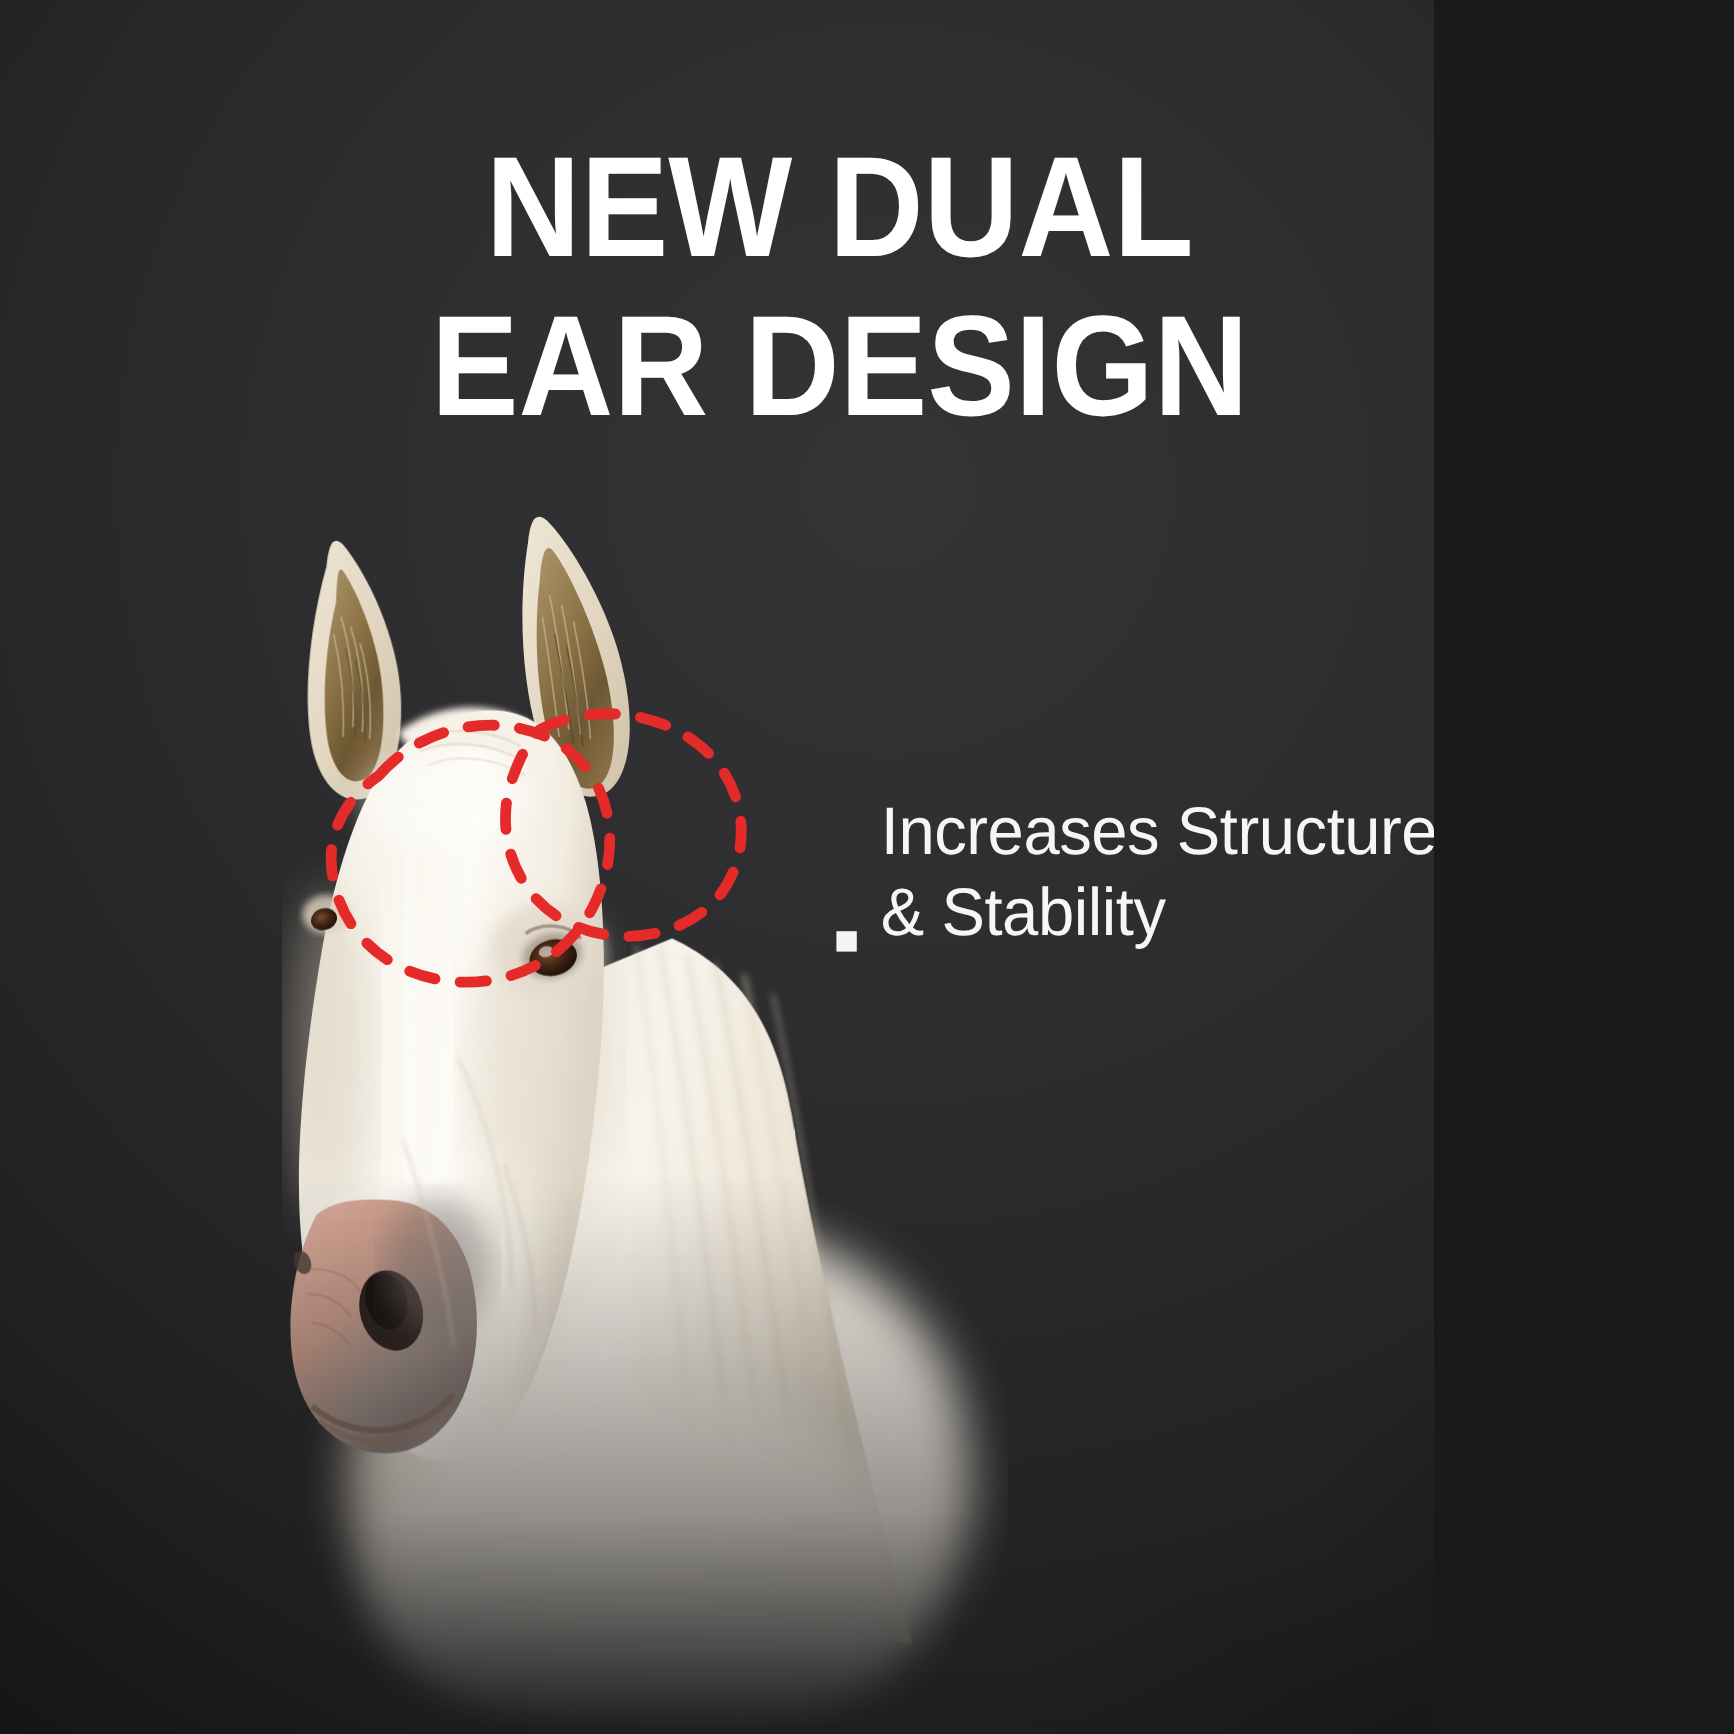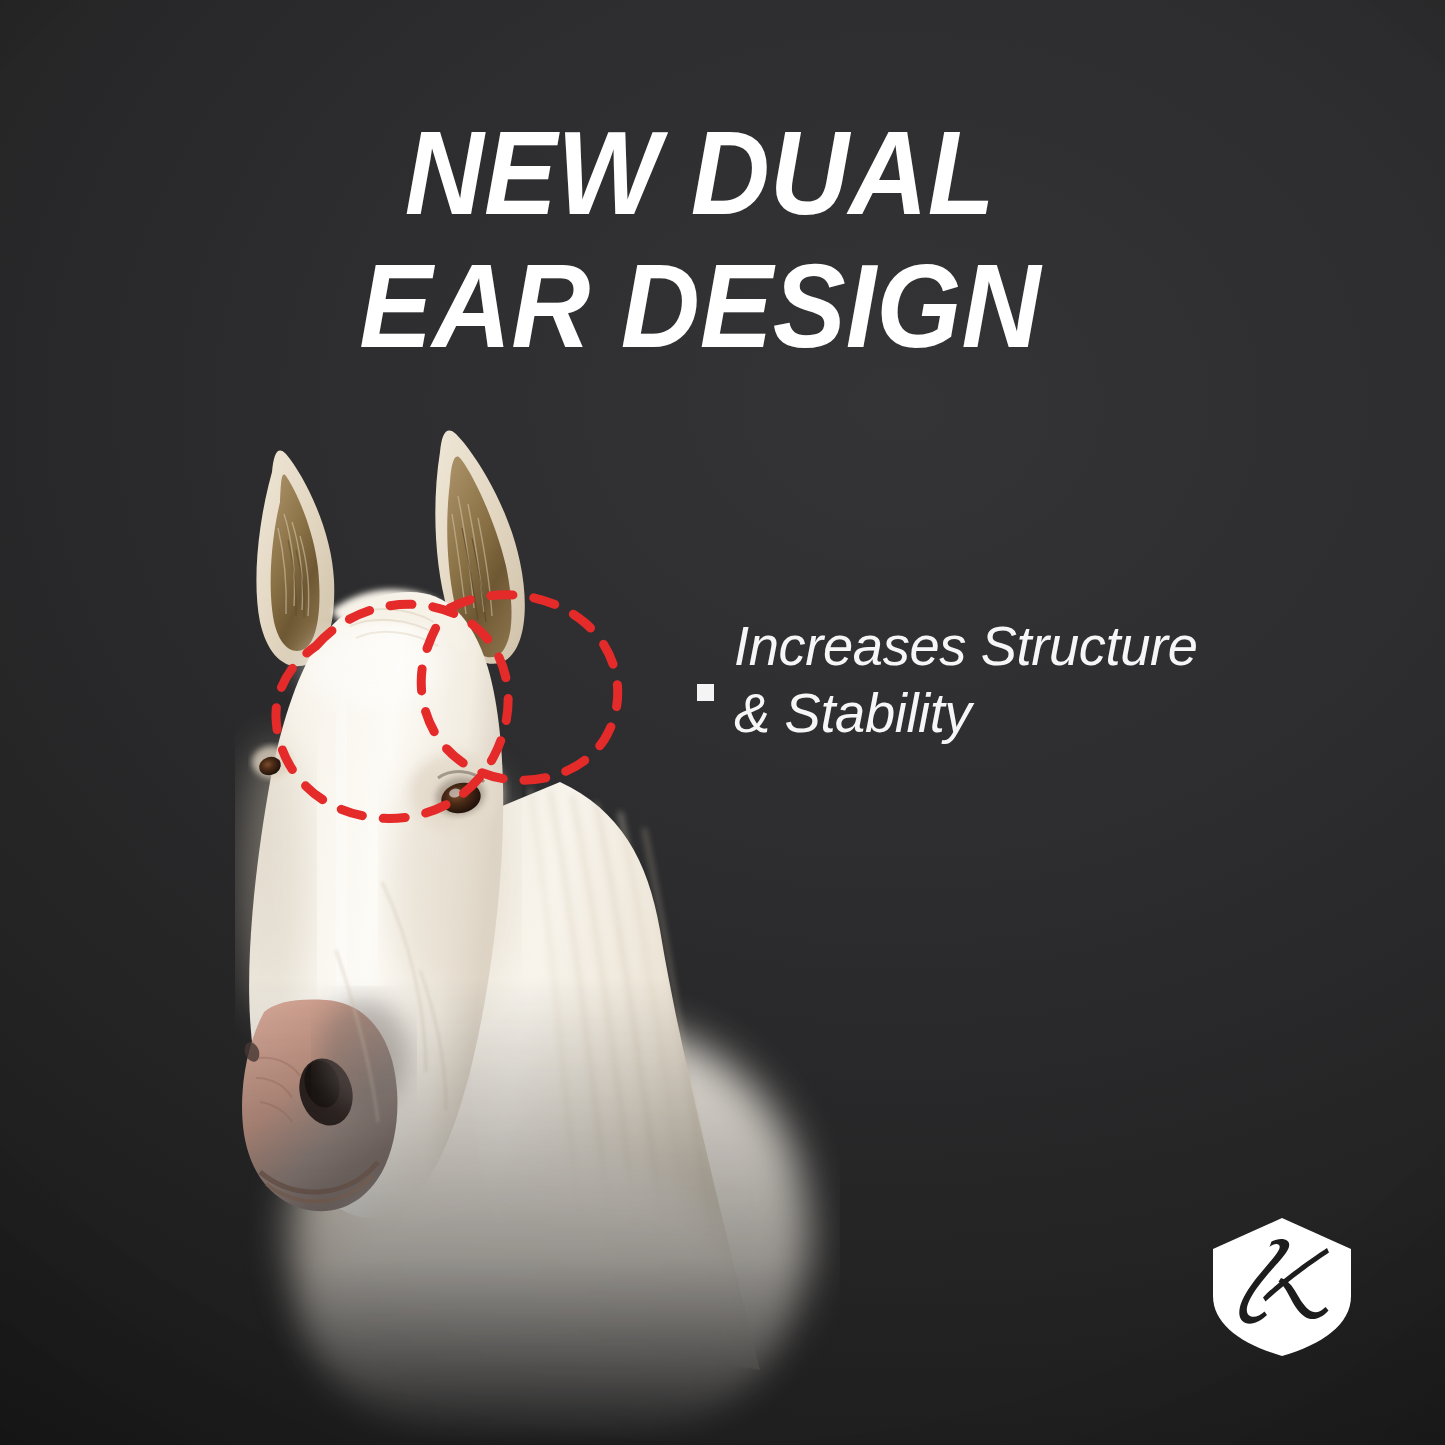--- a/index.html
+++ b/index.html
@@ -1,25 +1,24 @@
 <!DOCTYPE html>
 <html><head>
 <meta charset="utf-8">
 <style>
   * { margin:0; padding:0; box-sizing:border-box; }
   html,body { width:1445px; height:1445px; overflow:hidden; background:#1a1a1b; }
 
   .stage{
     position:relative;
-    width:1445px; height:1445px;
+    width:1195px; height:1445px;
     font-family:"Liberation Sans", sans-serif;
     overflow:hidden;
     background:
       radial-gradient(120% 95% at 62% 28%, #343436 0%, #2d2d2f 34%, #242425 62%, #1b1b1c 85%, #161617 100%);
-    font-style: italic;
   }
   
   .vignette{
     position:absolute; inset:0;
     background:
       radial-gradient(135% 120% at 50% 42%, rgba(0,0,0,0) 48%, rgba(0,0,0,.40) 88%, rgba(0,0,0,.62) 100%);
     pointer-events:none;
   }
 
   
@@ -37,21 +36,21 @@
     white-space:nowrap;
   }
   .headline .l1{ display:block; letter-spacing:0px; }
   .headline .l2{ display:block; letter-spacing:0px; margin-top:19px; }
 
   
   .bullets{
     position:absolute;
     left:697px; top:612px; width:680px;
   }
-  .bullet{ display:flex; align-items:center; margin-bottom:70px; }
+  .bullet{ display:flex; align-items:flex-end; margin-bottom:70px;margin-top:47px; }
   .bullet:last-child{ margin-bottom:0; }
   .bullet .sq{
     flex:0 0 auto;
     width:17px; height:17px;
     background:#f4f4f4;
     margin-top:26px; margin-right:20px;
   }
   .bullet .txt{
     color:#f6f6f6;
     font-size:56px;

